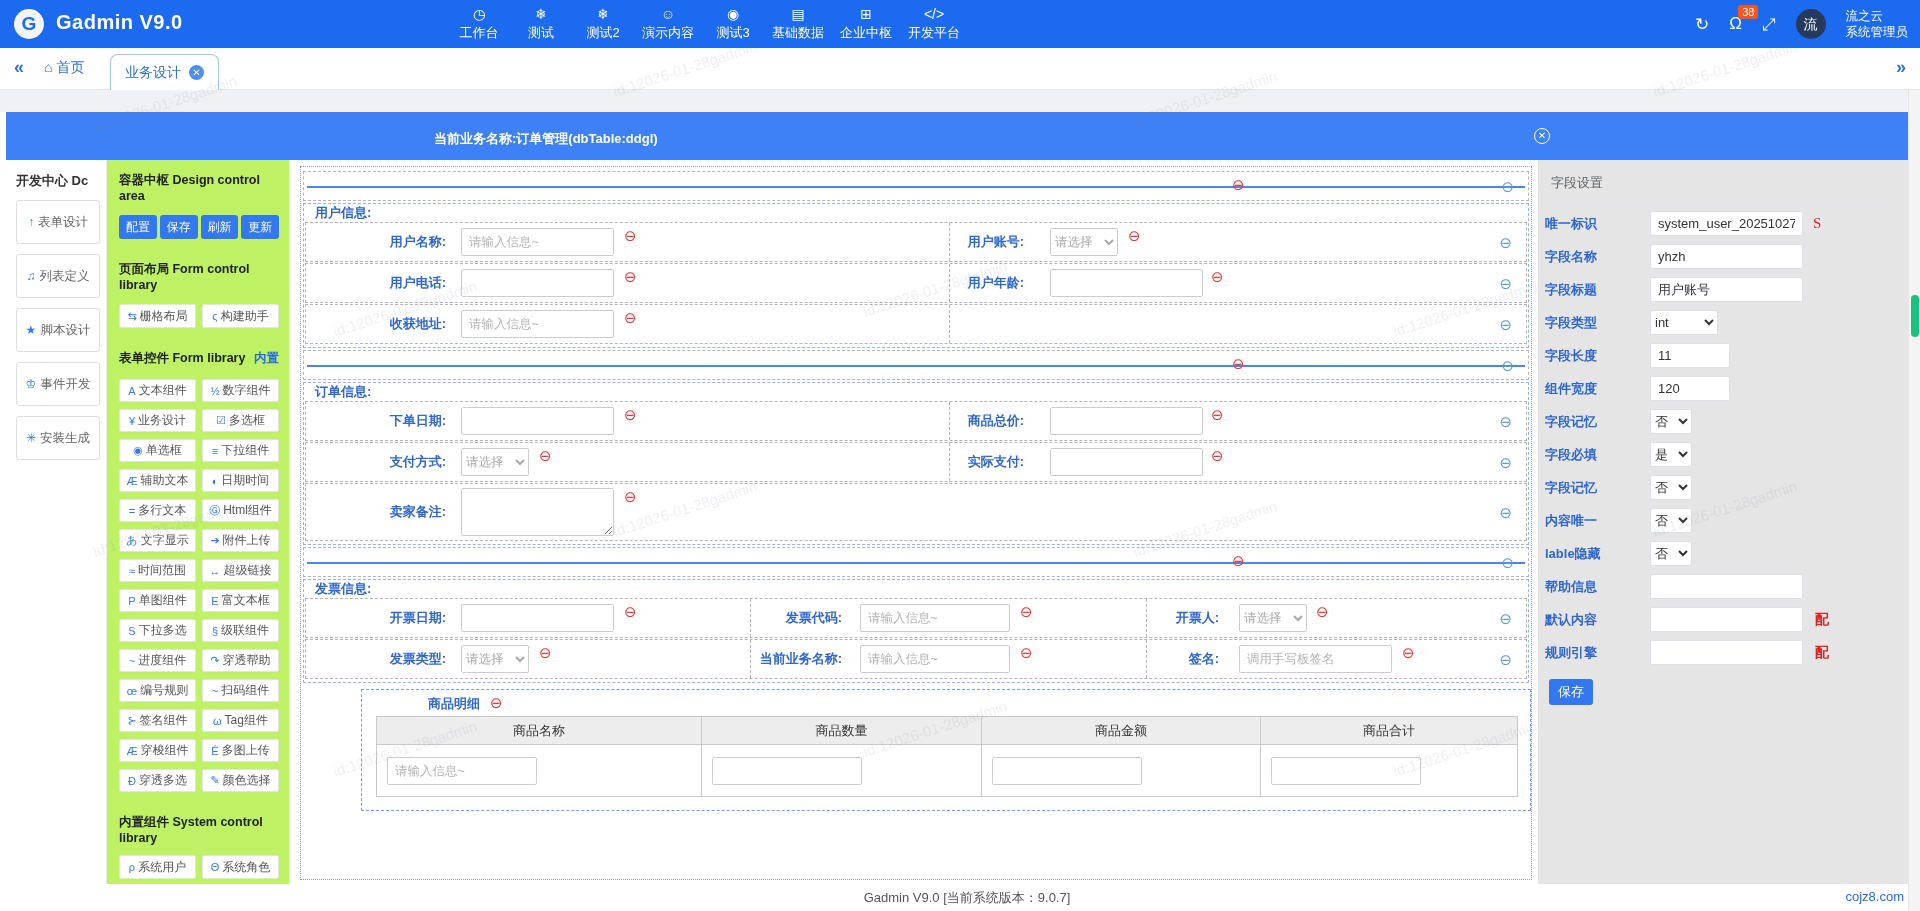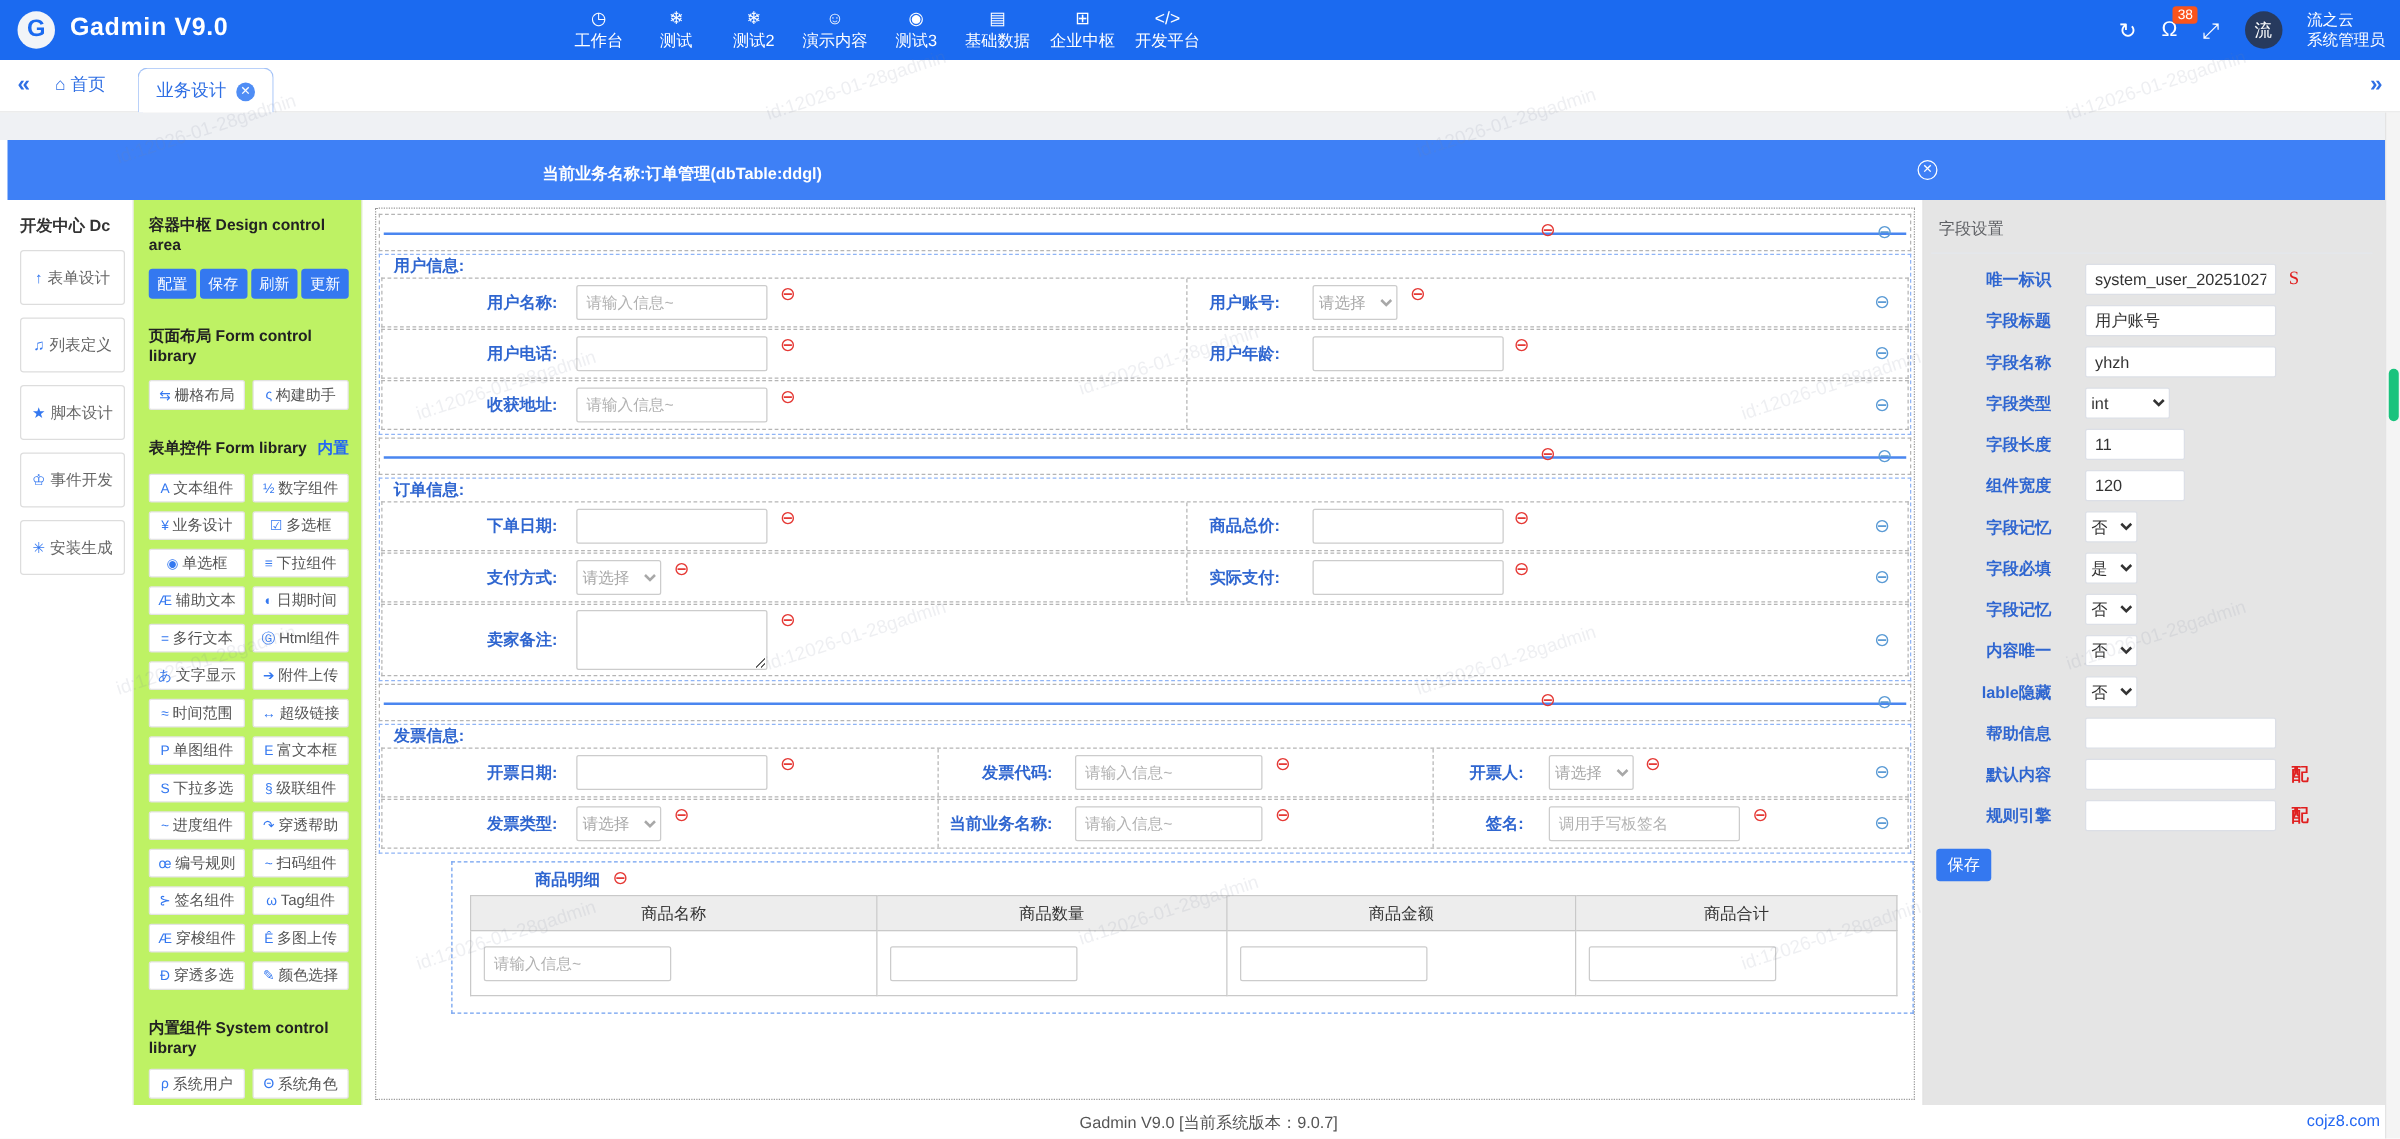--- a/index.html
+++ b/index.html
@@ -88,21 +88,21 @@
   .subtbl { position:absolute; left:14px; right:14px; top:26px; border-collapse:collapse; width:1142px; table-layout:fixed; }
   .subtbl th { background:#ededed; border:1px solid #c9c9c9; height:28px; font-size:13px; color:#333; font-weight:normal; }
   .subtbl td { border:1px solid #c9c9c9; height:52px; vertical-align:middle; padding-left:10px; }
   .subtbl input { width:150px; height:28px; border:1px solid #ccc; border-radius:2px; font-size:12.5px; padding:0 7px; font-family:inherit; }
   .subtbl input::placeholder { color:#b2b2b2; }
 
   
   .rpanel { position:absolute; left:1538px; top:160px; width:370px; height:724px; background:#e5e5e5; border-left:1px solid #e2e2e2; padding:12px 10px 0 6px; }
   .rtitle { font-size:13px; color:#606266; padding:2px 0 10px 6px; border-bottom:1px solid #e4e7ed; }
   .srow { display:flex; align-items:center; margin-top:8px; height:25px; }
-  .slab { width:96px; text-align:right; color:#2f66d0; font-weight:bold; font-size:13px; margin-right:27px; flex:none; }
+  .slab { width:96px; text-align:left; color:#2f66d0; font-weight:bold; font-size:13px; margin-right:9px; flex:none; }
   .sin { height:25px; border:1px solid #dcdfe6; border-radius:2px; font-size:13px; padding:0 7px; color:#333; font-family:inherit; }
   .ssel { height:25px; border:1px solid #dcdfe6; border-radius:2px; font-size:13px; color:#333; background:#fff; font-family:inherit; }
   .w150 { width:153px; } .w80 { width:80px; } .w68 { width:68px; } .w42 { width:42px; }
   .ssufS { color:#e02020; font-size:15px; margin-left:10px; font-family:"Liberation Serif",serif; }
   .ssufP { color:#e02020; font-size:14px; font-weight:bold; margin-left:12px; cursor:pointer; }
   .savebtn { margin:14px 0 0 4px; width:44px; height:26px; background:#3478f0; color:#fff; border:none; border-radius:3px; font-size:13px; cursor:pointer; font-family:inherit; }
 
   
   .footer { position:absolute; left:0; top:884px; width:1920px; height:27px; background:#fff; }
   .ftext { position:absolute; left:0; right:0; top:5px; text-align:center; font-size:13px; color:#555;margin-left:14px; }
@@ -523,26 +523,26 @@
 
   <div class="rpanel">
     <div class="rtitle">字段设置</div>
 
     <div class="srow">
       <span class="slab">唯一标识</span>
       <input class="sin w150" value="system_user_2025102716" style="">
       <span class="ssufS">S</span>
     </div>
     <div class="srow">
+      <span class="slab">字段名称</span>
+      <input class="sin w150" value="yhzh" style="">
+    </div>
+    <div class="srow">
       <span class="slab">字段标题</span>
       <input class="sin w150" value="用户账号" style="">
-    </div>
-    <div class="srow">
-      <span class="slab">字段名称</span>
-      <input class="sin w150" value="yhzh" style="">
     </div>
     <div class="srow">
       <span class="slab">字段类型</span>
       <select class="ssel w68"><option>int</option></select>
     </div>
     <div class="srow">
       <span class="slab">字段长度</span>
       <input class="sin w80" value="11" style="">
     </div>
     <div class="srow">

